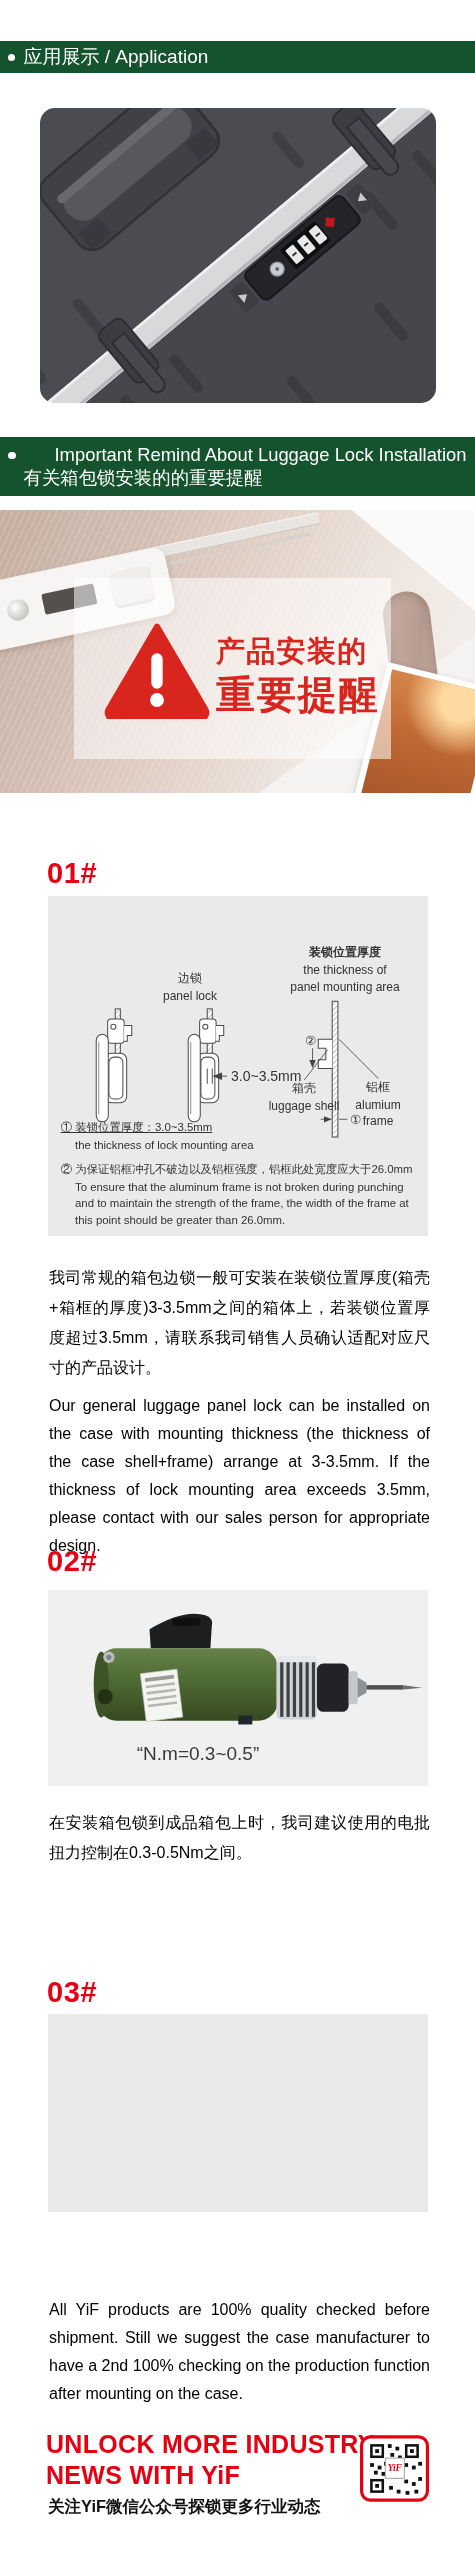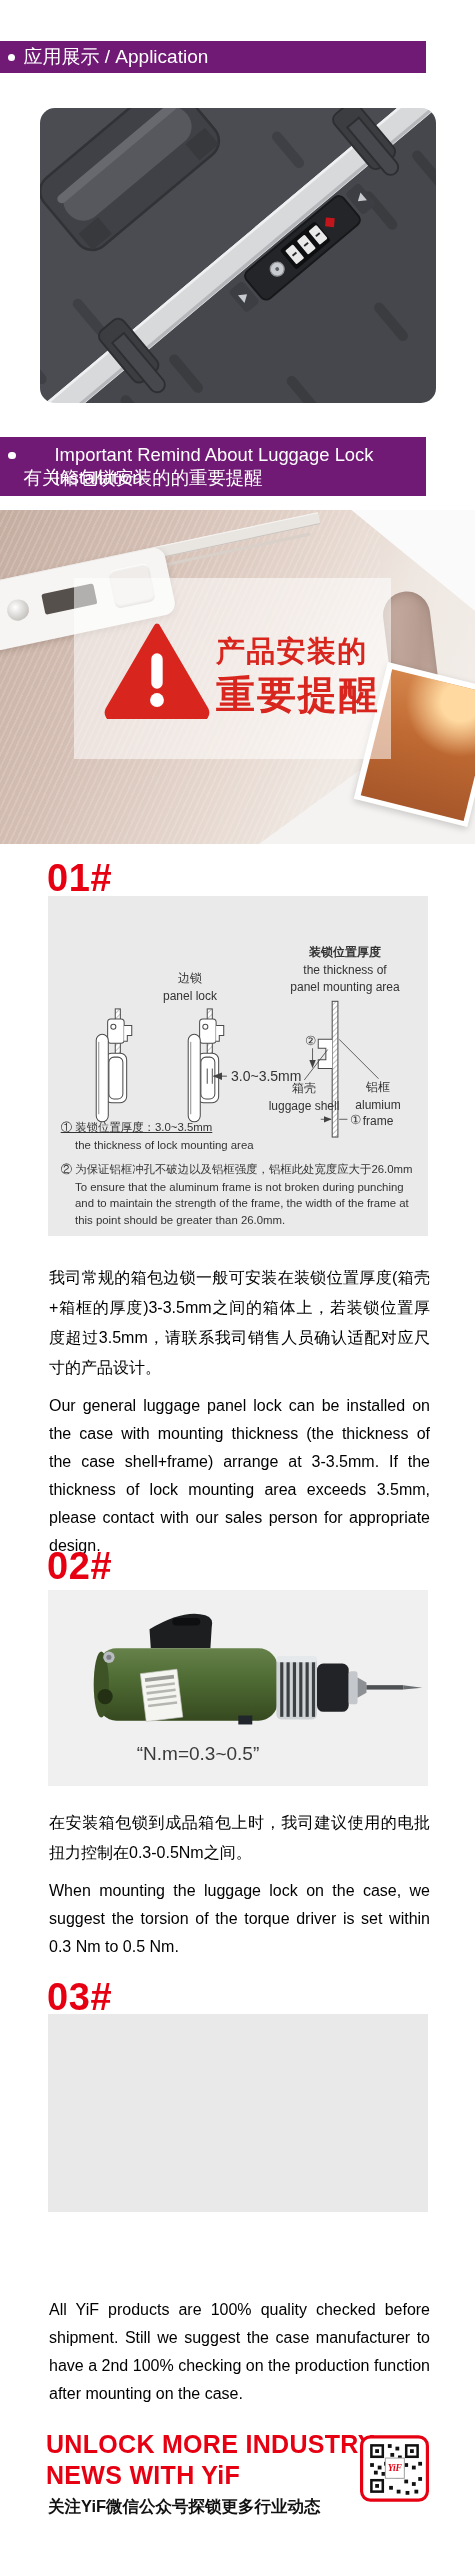--- a/index.html
+++ b/index.html
@@ -1,36 +1,36 @@
 <!DOCTYPE html>
 <html style="font-size:10px"><head>
 <meta charset="utf-8">
 <style>
   html,body{margin:0;padding:0;background:#ffffff;}
   .page{position:relative;width:475px;height:2576px;margin:0 auto;background:#ffffff;
         font-family:"Liberation Sans",sans-serif;overflow:hidden;}
   .abs{position:absolute;}
 
   
-  .banner{position:absolute;left:0;width:426px;background:#701a75;color:#ffffff;}
+  .banner{position:absolute;left:0;width:475px;background:#14532d;color:#ffffff;}
   #banner1{top:41px;height:32px;}
   #banner1 .banner-text{position:absolute;left:23.5px;top:0;line-height:32px;font-size:19px;}
   #banner2{top:437px;height:59px;}
   #banner2 .banner-line1{position:absolute;left:23.5px;top:5.7px;font-size:18.4px;line-height:23px;margin-left:31px;}
   #banner2 .banner-line2{position:absolute;left:23.5px;top:28.5px;font-size:18.4px;line-height:23px;}
   .bullet{position:absolute;border-radius:50%;background:#ffffff;}
   #banner1 .bullet{left:8.2px;top:12.7px;width:7px;height:7px;}
   #banner2 .bullet{left:8.2px;top:14.6px;width:7.6px;height:7.6px;}
 
   
   #img1{left:40px;top:108px;width:396px;height:295px;border-radius:15px;overflow:hidden;
         background:linear-gradient(150deg,#fcfcfc 0%,#f2f2f2 55%,#e9e9e9 100%);}
 
   
-  #img2{left:0;top:510px;width:475px;height:334px;overflow:hidden;
+  #img2{left:0;top:510px;width:475px;height:283px;overflow:hidden;
         background:linear-gradient(115deg,#c4aca0 0%,#d5bfb4 28%,#e6d8cf 55%,#efe8e2 72%,#f5f1ee 100%);}
   #img2 .stripes{position:absolute;left:0;top:0;width:80%;height:100%;
         background:repeating-linear-gradient(115deg,rgba(255,255,255,.14) 0 1.9px,rgba(0,0,0,0) 1.9px 5.7px);}
   #img2 .white-corner{position:absolute;right:0;top:0;width:190px;height:101px;background:#fbfafa;
         clip-path:polygon(35% 0,100% 0,100% 100%);}
   #img2 .table-corner{position:absolute;right:0;bottom:0;width:216px;height:158px;background:#f4f3f1;
         clip-path:polygon(100% 0,100% 100%,0 100%);}
   #img2 .alu-bar{position:absolute;left:-32px;top:39px;width:355px;height:9.5px;background:#e9e6e2;
         border-top:1.3px solid #f6f4f2;border-bottom:1.3px solid #c9c2bc;transform:rotate(-12deg);}
   #img2 .alu-bar2{position:absolute;left:-28px;top:58px;width:342px;height:2.5px;background:#d8d0c9;transform:rotate(-12deg);}
@@ -48,21 +48,21 @@
         transform:rotate(14deg);box-shadow:0 2.5px 7.6px rgba(0,0,0,.18);padding:5.7px;}
   #img2 .photo-inner{width:100%;height:100%;
         background:radial-gradient(circle at 70% 12%,#ffd9a0 0 14%,rgba(0,0,0,0) 40%),
                    linear-gradient(180deg,#d4854a 0%,#c06a33 45%,#a7572a 100%);}
   .overlay{position:absolute;left:74px;top:68px;width:317px;height:181px;background:rgba(255,255,255,.55);}
   #warn-triangle{position:absolute;left:103px;top:113px;}
   .warn-line1{position:absolute;left:216px;top:122px;font-size:29px;font-weight:bold;color:#d8261e;letter-spacing:1.3px;}
   .warn-line2{position:absolute;left:216px;top:158px;font-size:39px;font-weight:bold;color:#d8261e;letter-spacing:1.9px;}
 
   
-  .sec-num{position:absolute;left:47px;font-size:38px;font-weight:bold;color:#e60012;letter-spacing:0.6px;}
+  .sec-num{position:absolute;left:47px;font-size:29px;font-weight:bold;color:#e60012;letter-spacing:0.6px;}
   #h01{top:857px;} #h02{top:1545px;} #h03{top:1976px;}
 
   
   .graybox{position:absolute;left:48px;width:380px;}
   #box01{top:896px;height:340px;background:#eaeaea;}
   #box02{top:1590px;height:196px;background:#f0f0f0;}
   #box03{top:2014px;height:198px;background:#e9e9e9;}
 
   
   .dlab{position:absolute;color:#333333;font-size:12px;line-height:14px;transform:translateX(-50%);white-space:nowrap;}
@@ -327,21 +327,20 @@
       <rect x="424" y="116" width="50" height="76" rx="10" fill="#222326"></rect>
       <rect x="474" y="128" width="14" height="52" rx="4" fill="#c4c8cc"></rect>
       <polygon points="488,138 502,146 502,162 488,170" fill="#8d9094"></polygon>
       <rect x="502" y="150" width="58" height="7" fill="#4e5154"></rect>
       <polygon points="560,150 590,154 560,157" fill="#6a6d70"></polygon>
     </svg>
   </div>
   <div id="torque-label">“N.m=0.3~0.5”</div>
 
   <div id="para3" class="para para-cn">在安装箱包锁到成品箱包上时，我司建议使用的电批扭力控制在0.3-0.5Nm之间。</div>
-  <div id="para4" class="para para-en">When mounting the luggage lock on the case, we suggest the torsion of the torque driver is set within 0.3 Nm to 0.5 Nm.</div>
 
   <div id="h03" class="sec-num">03#</div>
 
   <div id="box03" class="graybox">
     
     
   </div>
 
   <div id="para6" class="para para-en">All YiF products are 100% quality checked before shipment. Still we suggest the case manufacturer to have a 2nd 100% checking on the production function after mounting on the case.</div>
 

